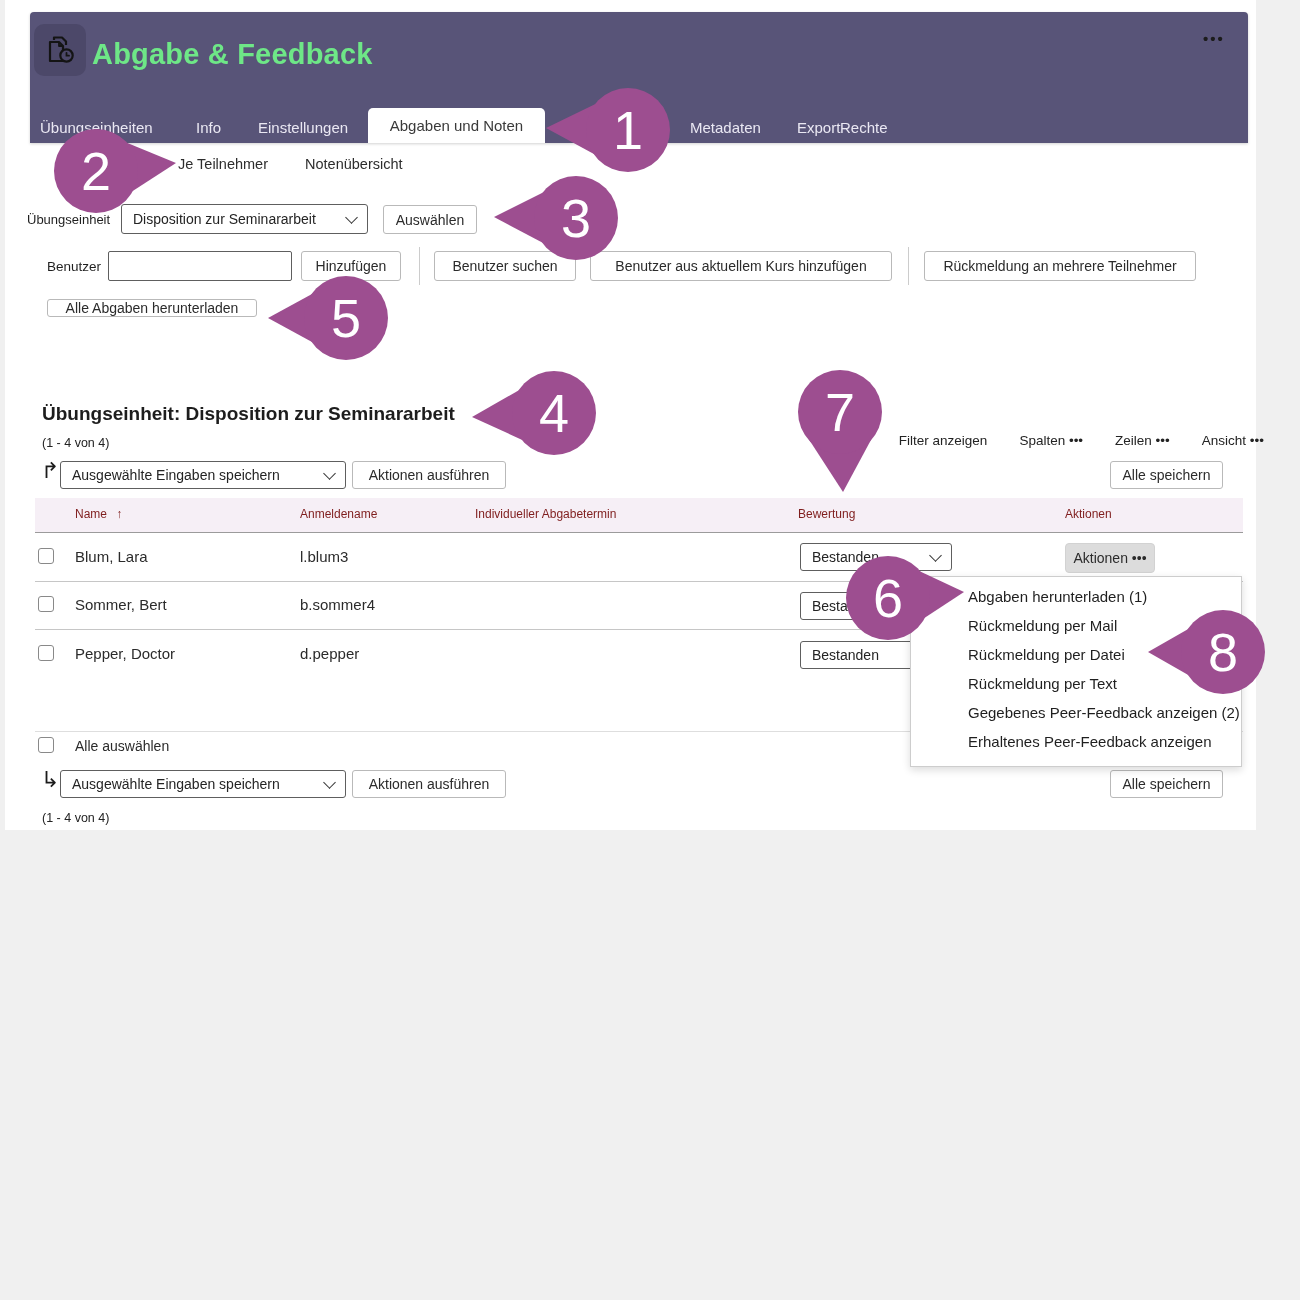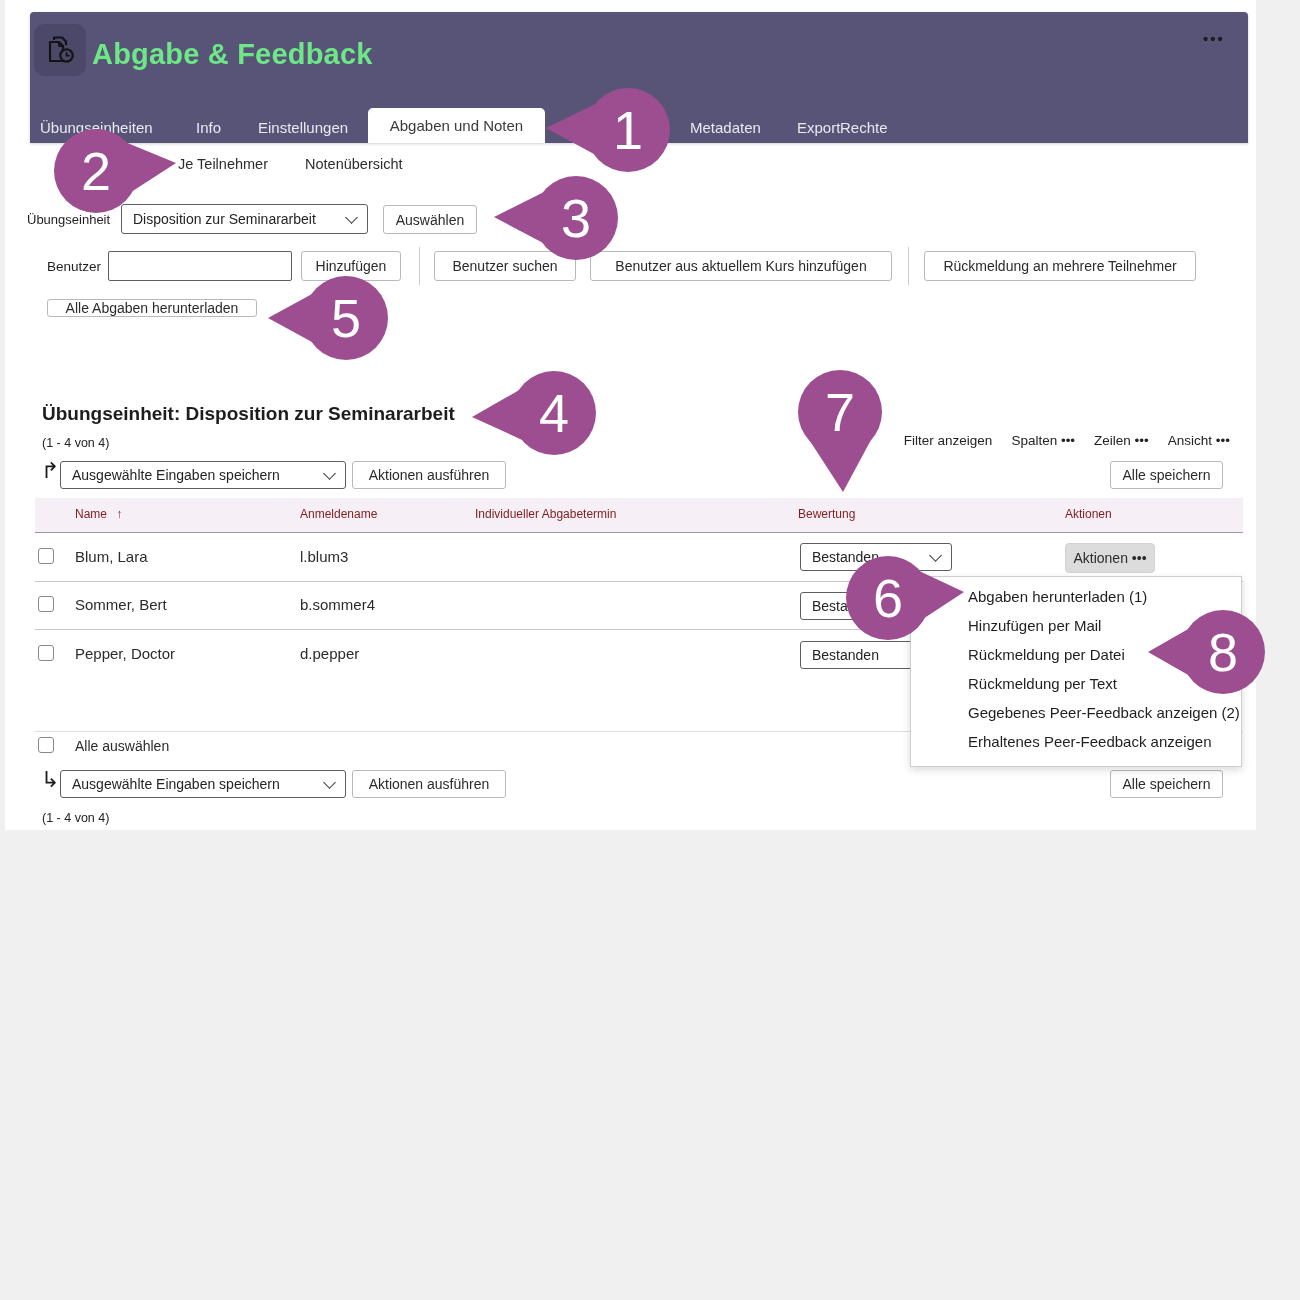--- a/index.html
+++ b/index.html
@@ -23,21 +23,21 @@
   .btn{position:absolute;background:#fff;border:1px solid #b9b9b9;border-radius:3px;font-size:14px;color:#2b2b2b;
     display:flex;align-items:center;justify-content:center;box-sizing:border-box;cursor:pointer;white-space:nowrap;}
   .sel{position:absolute;background:#fff;border:1px solid #5e5e5e;border-radius:3px;font-size:14px;color:#242424;
     display:flex;align-items:center;justify-content:space-between;box-sizing:border-box;padding:0 11px;cursor:pointer;white-space:nowrap;}
   .chev{width:8px;height:8px;border-right:1.7px solid #333;border-bottom:1.7px solid #333;transform:rotate(45deg);margin-top:-4px;flex:0 0 auto;margin-left:10px;}
   .input{position:absolute;background:#fff;border:1px solid #5e5e5e;border-radius:2px;box-sizing:border-box;font-size:14px;padding:0 8px;color:#222;}
   .vline{position:absolute;width:1px;background:#cccccc;}
   .hline{position:absolute;height:1px;background:#c6c6c6;}
   .tbl-title{position:absolute;left:42px;top:403px;font-size:19px;font-weight:bold;color:#1d1d1d;}
   .count{position:absolute;font-size:12.5px;color:#222;}
-  .viewctl{position:absolute;left:890px;top:433px;width:340px;display:flex;justify-content:flex-end;gap:19px;font-size:13.5px;color:#232323;}
+  .viewctl{position:absolute;left:924px;top:433px;width:340px;display:flex;justify-content:flex-end;gap:32px;font-size:13.5px;color:#232323;}
   .viewctl span{cursor:pointer;white-space:nowrap;}
   .arrowglyph{position:absolute;font-size:22px;color:#1b1b1b;line-height:22px;}
   .theadrow{position:absolute;left:35px;top:498px;width:1208px;height:34px;background:#f6eff6;}
   .colhead{position:absolute;top:507px;font-size:12px;color:#7f1d1d;}
   .cell{position:absolute;font-size:15px;color:#2b2b2b;white-space:nowrap;}
   .cb{position:absolute;width:16px;height:16px;background:#fff;border:1.5px solid #898989;border-radius:3px;box-sizing:border-box;cursor:pointer;}
   .rowactions{position:absolute;background:#dcdcdc;border:1px solid #d2d2d2;border-radius:4px;font-size:14px;color:#2b2b2b;
     display:flex;align-items:center;justify-content:center;cursor:pointer;}
   .menu{position:absolute;left:910px;top:576px;width:286px;height:184px;background:#fff;border:1px solid #cdcdcd;
     box-shadow:0 3px 8px rgba(0,0,0,.14);padding-top:5px;padding-left:44px;}
@@ -162,21 +162,21 @@
 <div class="sel" style="left:60px;top:770px;width:286px;height:28px;">
   <span>Ausgewählte Eingaben speichern</span>
   <span class="chev"></span>
 </div>
 <div class="btn" style="left:352px;top:770px;width:154px;height:28px;">Aktionen ausführen</div>
 <div class="btn" style="left:1110px;top:770px;width:113px;height:28px;">Alle speichern</div>
 <div class="count" style="left:42px;top:811px;">(1 - 4 von 4)</div>
 
 <div class="menu">
   <div class="menu-item">Abgaben herunterladen (1)</div>
-  <div class="menu-item">Hinzufügen per Mail</div>
+  <div class="menu-item">Rückmeldung per Mail</div>
   <div class="menu-item">Rückmeldung per Datei</div>
   <div class="menu-item">Rückmeldung per Text</div>
   <div class="menu-item">Gegebenes Peer-Feedback anzeigen (2)</div>
   <div class="menu-item">Erhaltenes Peer-Feedback anzeigen</div>
 </div>
 
 <svg class="callouts" width="1300" height="1300" viewBox="0 0 1300 1300">
   <g fill="#9d4e90">
     <polygon points="546,128 616,94 616,166"></polygon>
       <circle cx="628" cy="130" r="42"></circle>

